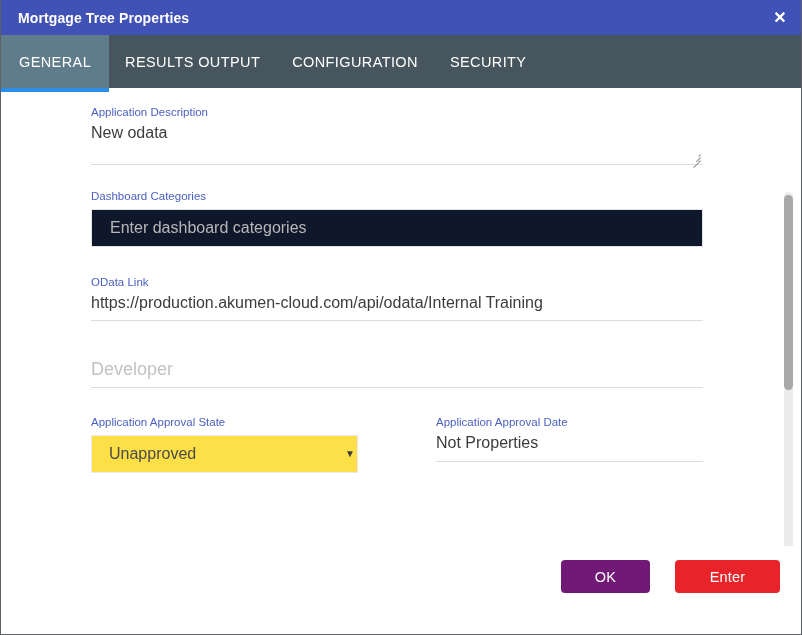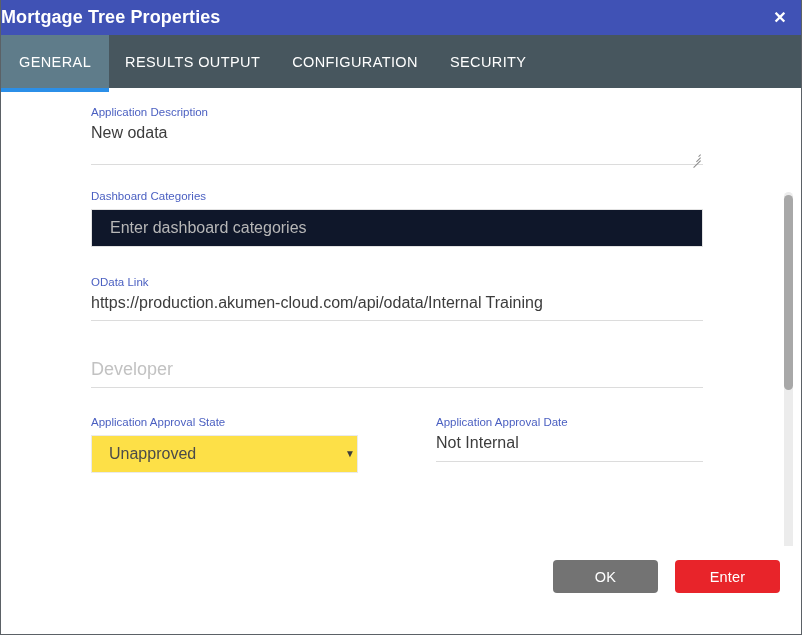--- a/index.html
+++ b/index.html
@@ -31,22 +31,23 @@
     position: absolute;
     left: 0; top: 0;
     width: 802px;
     height: 35px;
     background: #4052b5;
     display: flex;
     align-items: center;
   }
   .titlebar-text {
     color: #ffffff;
-    font-size: 18px;
+    font-size: 14px;
     font-weight: bold;
+    margin-left: 17px;
     letter-spacing: 0.1px;
     white-space: nowrap;
   }
   .titlebar-close {
     position: absolute;
     right: 0; top: 0;
     width: 46px;
     height: 35px;
     display: flex;
     align-items: center;
@@ -265,23 +266,23 @@
     border: none;
     border-radius: 4px;
     color: #ffffff;
     font-size: 14.5px;
     font-family: "Liberation Sans", sans-serif;
     font-weight: normal;
     cursor: pointer;
     letter-spacing: 0.2px;
   }
   .btn-ok {
-    right: 145px;
-    width: 105px;
-    background: #737373;
+    right: 153px;
+    width: 89px;
+    background: #701a75;
   }
   .btn-cancel {
     right: 23px;
     width: 105px;
     background: #e8242a;
   }
 </style>
 </head>
 <body>
 
@@ -335,21 +336,21 @@
         <div class="approval-col-left">
           <div class="field-label">Application Approval State</div>
           <div class="select">
             <span class="select-value">Unapproved</span>
             <span class="select-arrow">▼</span>
           </div>
         </div>
 
         <div class="approval-col-right">
           <div class="field-label">Application Approval Date</div>
-          <div class="field-value">Not Internal</div>
+          <div class="field-value">Not Properties</div>
           <div class="underline"></div>
         </div>
 
       </div>
 
     </div>
 
     <div class="scrollbar-track">
       <div class="scrollbar-thumb"></div>
     </div>

